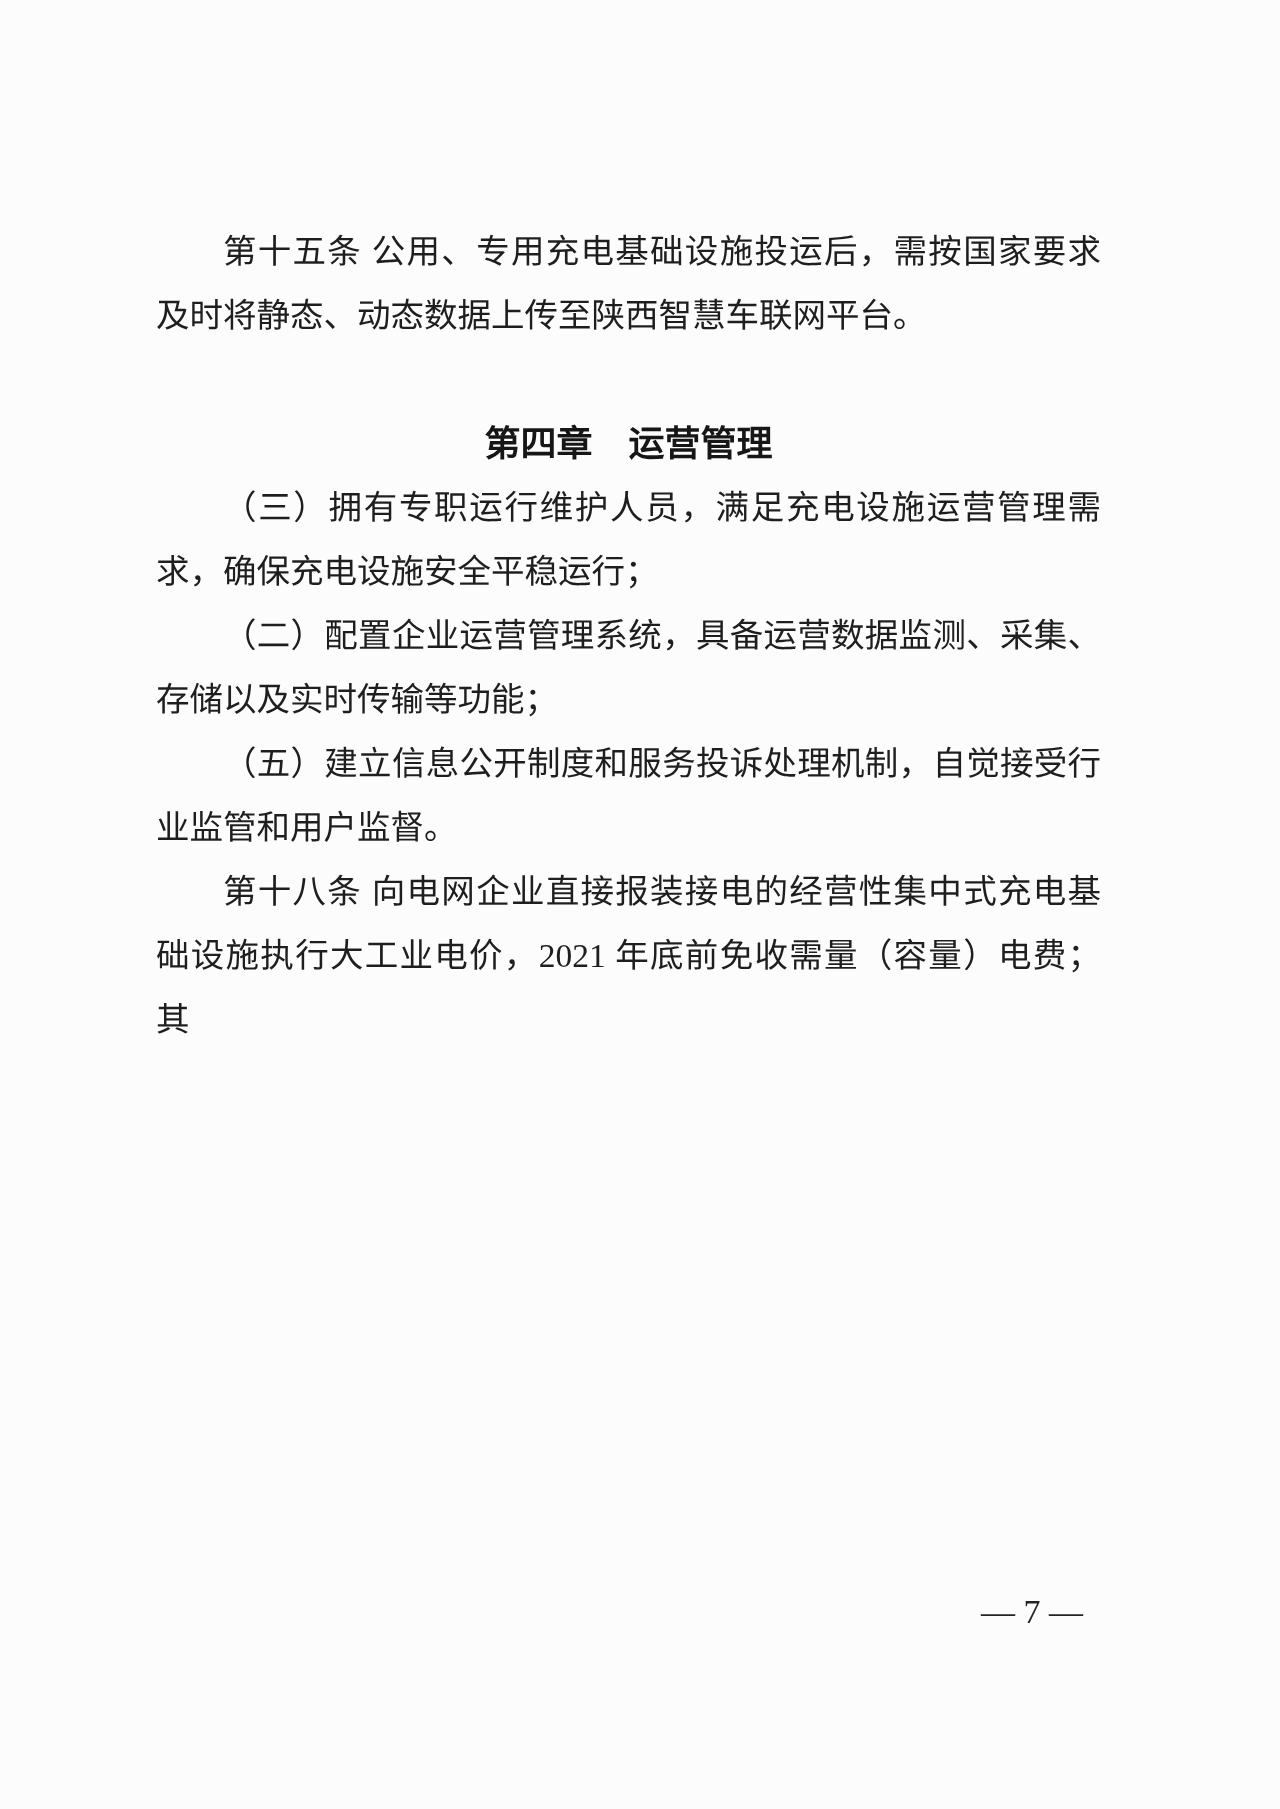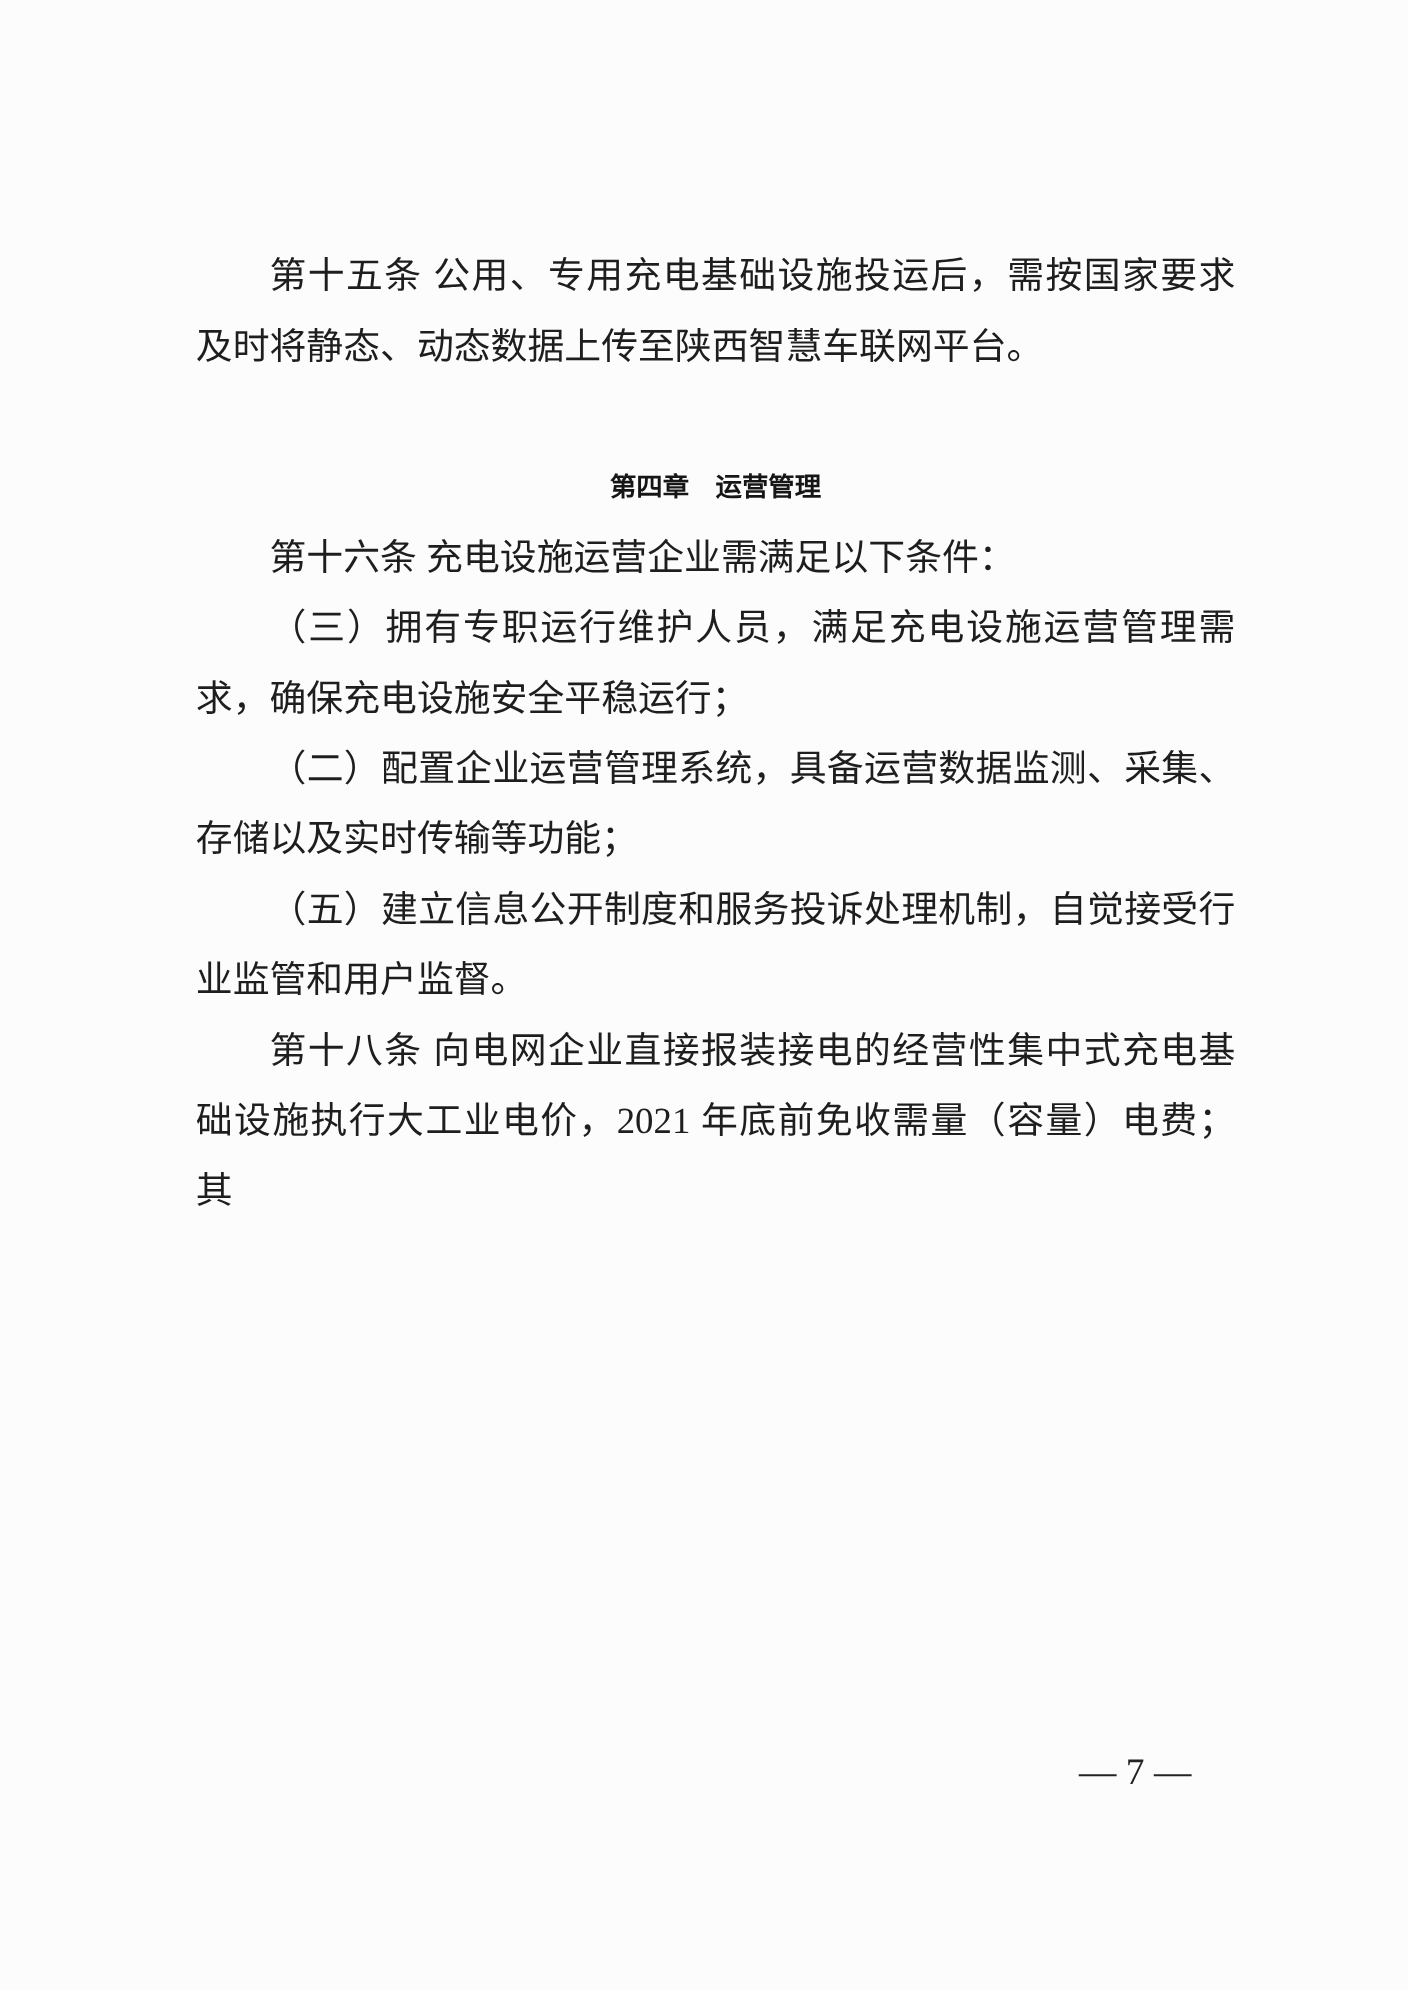--- a/index.html
+++ b/index.html
@@ -11,37 +11,37 @@
     position: relative;
     width: 1280px;
     height: 1809px;
     background: #fcfcfc;
     color: #1e1e1e;
     font-family: "Liberation Serif", "DejaVu Serif", serif;
     overflow: hidden;
   }
   .content {
     position: absolute;
-    left: 178px;
+    left: 156px;
     top: 220px;
     width: 945px;
   }
   .content p {
     margin: 0;
     font-size: 33.5px;
     line-height: 64px;
     text-align: justify;
     text-justify: inter-character;
     text-indent: 67px;
     letter-spacing: 0;
     word-break: normal;
   }
   .chapter-heading {
     margin: 64px 0 0 0;
-    font-size: 24px;
+    font-size: 36px;
     line-height: 64px;
     font-weight: bold;
     text-align: center;
     text-indent: 0;
     font-family: "Liberation Sans", "DejaVu Sans", sans-serif;
     color: #161616;
   }
   .page-number {
     position: absolute;
     top: 1593px;
@@ -54,21 +54,20 @@
 </style>
 </head>
 <body>
 
 <div class="page">
   <div class="content">
     <p>第十五条 公用、专用充电基础设施投运后，需按国家要求及时将静态、动态数据上传至陕西智慧车联网平台。</p>
 
     <h2 class="chapter-heading">第四章　运营管理</h2>
 
-    <p>第十六条 充电设施运营企业需满足以下条件：</p>
 
 
     <p>（三）拥有专职运行维护人员，满足充电设施运营管理需求，确保充电设施安全平稳运行；</p>
 
     <p>（二）配置企业运营管理系统，具备运营数据监测、采集、存储以及实时传输等功能；</p>
 
 
     <p>（五）建立信息公开制度和服务投诉处理机制，自觉接受行业监管和用户监督。</p>
 
 

